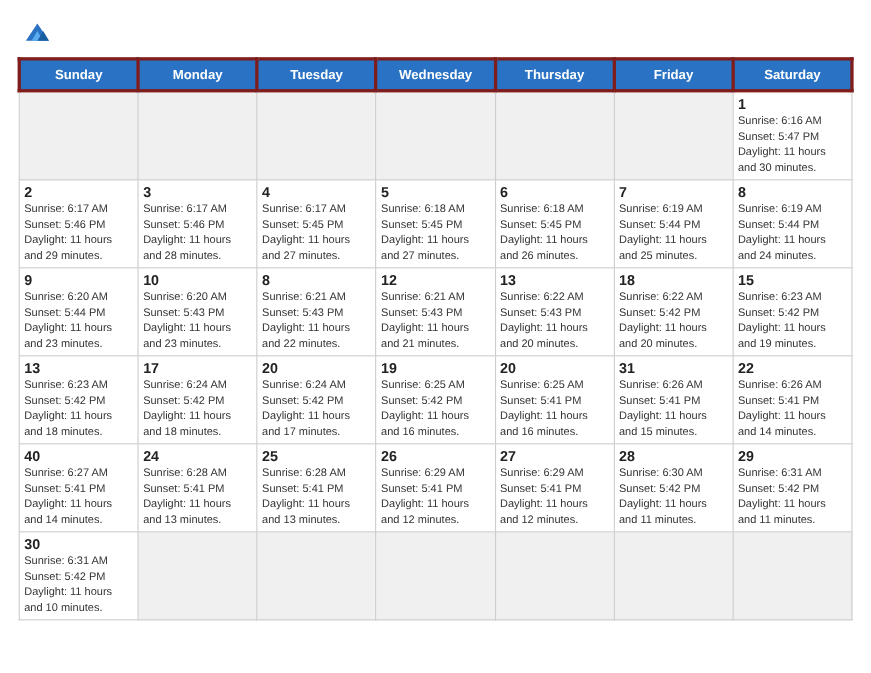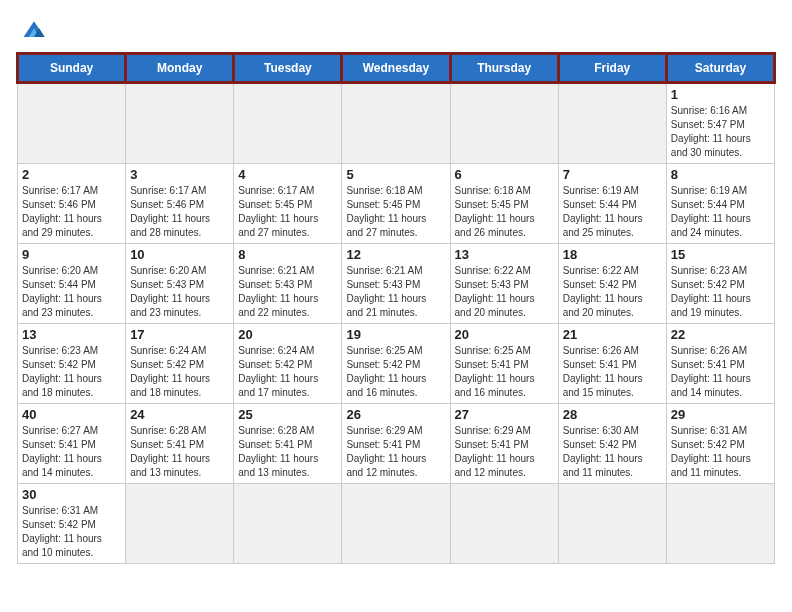--- a/index.html
+++ b/index.html
@@ -213,21 +213,21 @@
         </td>
         <td>
           <span class="day-number">19</span>
           <div class="cell-info">Sunrise: 6:25 AM<br>Sunset: 5:42 PM<br>Daylight: 11 hours and 16 minutes.</div>
         </td>
         <td>
           <span class="day-number">20</span>
           <div class="cell-info">Sunrise: 6:25 AM<br>Sunset: 5:41 PM<br>Daylight: 11 hours and 16 minutes.</div>
         </td>
         <td>
-          <span class="day-number">21</span>
+          <span class="day-number">31</span>
           <div class="cell-info">Sunrise: 6:26 AM<br>Sunset: 5:41 PM<br>Daylight: 11 hours and 15 minutes.</div>
         </td>
         <td>
           <span class="day-number">22</span>
           <div class="cell-info">Sunrise: 6:26 AM<br>Sunset: 5:41 PM<br>Daylight: 11 hours and 14 minutes.</div>
         </td>
       </tr>
       <tr>
         <td>
           <span class="day-number">40</span>

